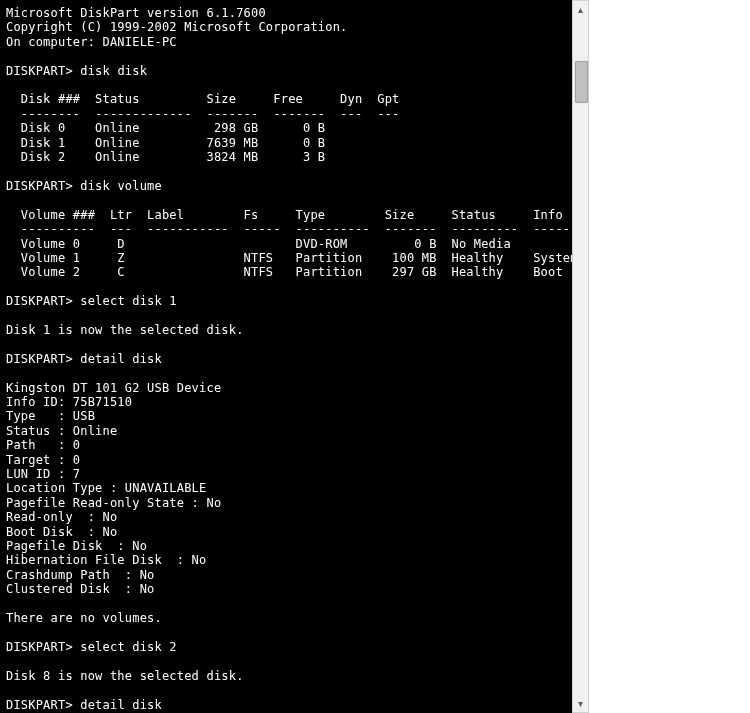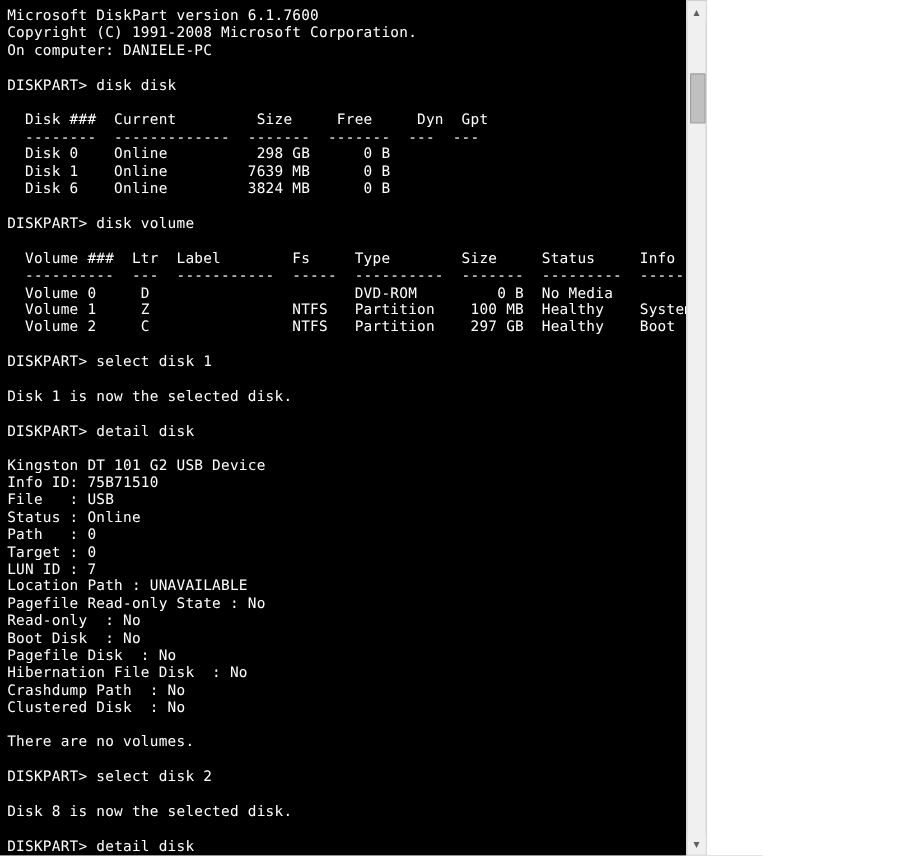--- a/index.html
+++ b/index.html
@@ -72,53 +72,53 @@
     border:1px solid #a0a0a0;
     border-radius:1px;
   }
 </style>
 </head>
 <body>
 
 <div class="window">
 
   <div class="console"><span>Microsoft DiskPart version 6.1.7600</span>
-<span>Copyright (C) 1991-2008 Microsoft Corporation.</span>
+<span>Copyright (C) 1999-2002 Microsoft Corporation.</span>
 <span>On computer: DANIELE-PC</span>
 
 <span>DISKPART&gt;</span> <span>disk disk</span>
 
-<span>  Disk ###  Current         Size     Free     Dyn  Gpt</span>
+<span>  Disk ###  Status         Size     Free     Dyn  Gpt</span>
 <span>  --------  -------------  -------  -------  ---  ---</span>
 <span>  Disk 0    Online          298 GB      0 B</span>
 <span>  Disk 1    Online         7639 MB      0 B</span>
-<span>  Disk 6    Online         3824 MB      0 B</span>
+<span>  Disk 2    Online         3824 MB      3 B</span>
 
 <span>DISKPART&gt;</span> <span>disk volume</span>
 
 <span>  Volume ###  Ltr  Label        Fs     Type        Size     Status     Info</span>
 <span>  ----------  ---  -----------  -----  ----------  -------  ---------  --------</span>
 <span>  Volume 0     D                       DVD-ROM         0 B  No Media</span>
 <span>  Volume 1     Z                NTFS   Partition    100 MB  Healthy    System</span>
 <span>  Volume 2     C                NTFS   Partition    297 GB  Healthy    Boot</span>
 
 <span>DISKPART&gt;</span> <span>select disk 1</span>
 
 <span>Disk 1 is now the selected disk.</span>
 
 <span>DISKPART&gt;</span> <span>detail disk</span>
 
 <span>Kingston DT 101 G2 USB Device</span>
 <span>Info ID: 75B71510</span>
-<span>File   : USB</span>
+<span>Type   : USB</span>
 <span>Status : Online</span>
 <span>Path   : 0</span>
 <span>Target : 0</span>
 <span>LUN ID : 7</span>
-<span>Location Path : UNAVAILABLE</span>
+<span>Location Type : UNAVAILABLE</span>
 <span>Pagefile Read-only State : No</span>
 <span>Read-only  : No</span>
 <span>Boot Disk  : No</span>
 <span>Pagefile Disk  : No</span>
 <span>Hibernation File Disk  : No</span>
 <span>Crashdump Path  : No</span>
 <span>Clustered Disk  : No</span>
 
 <span>There are no volumes.</span>
 

